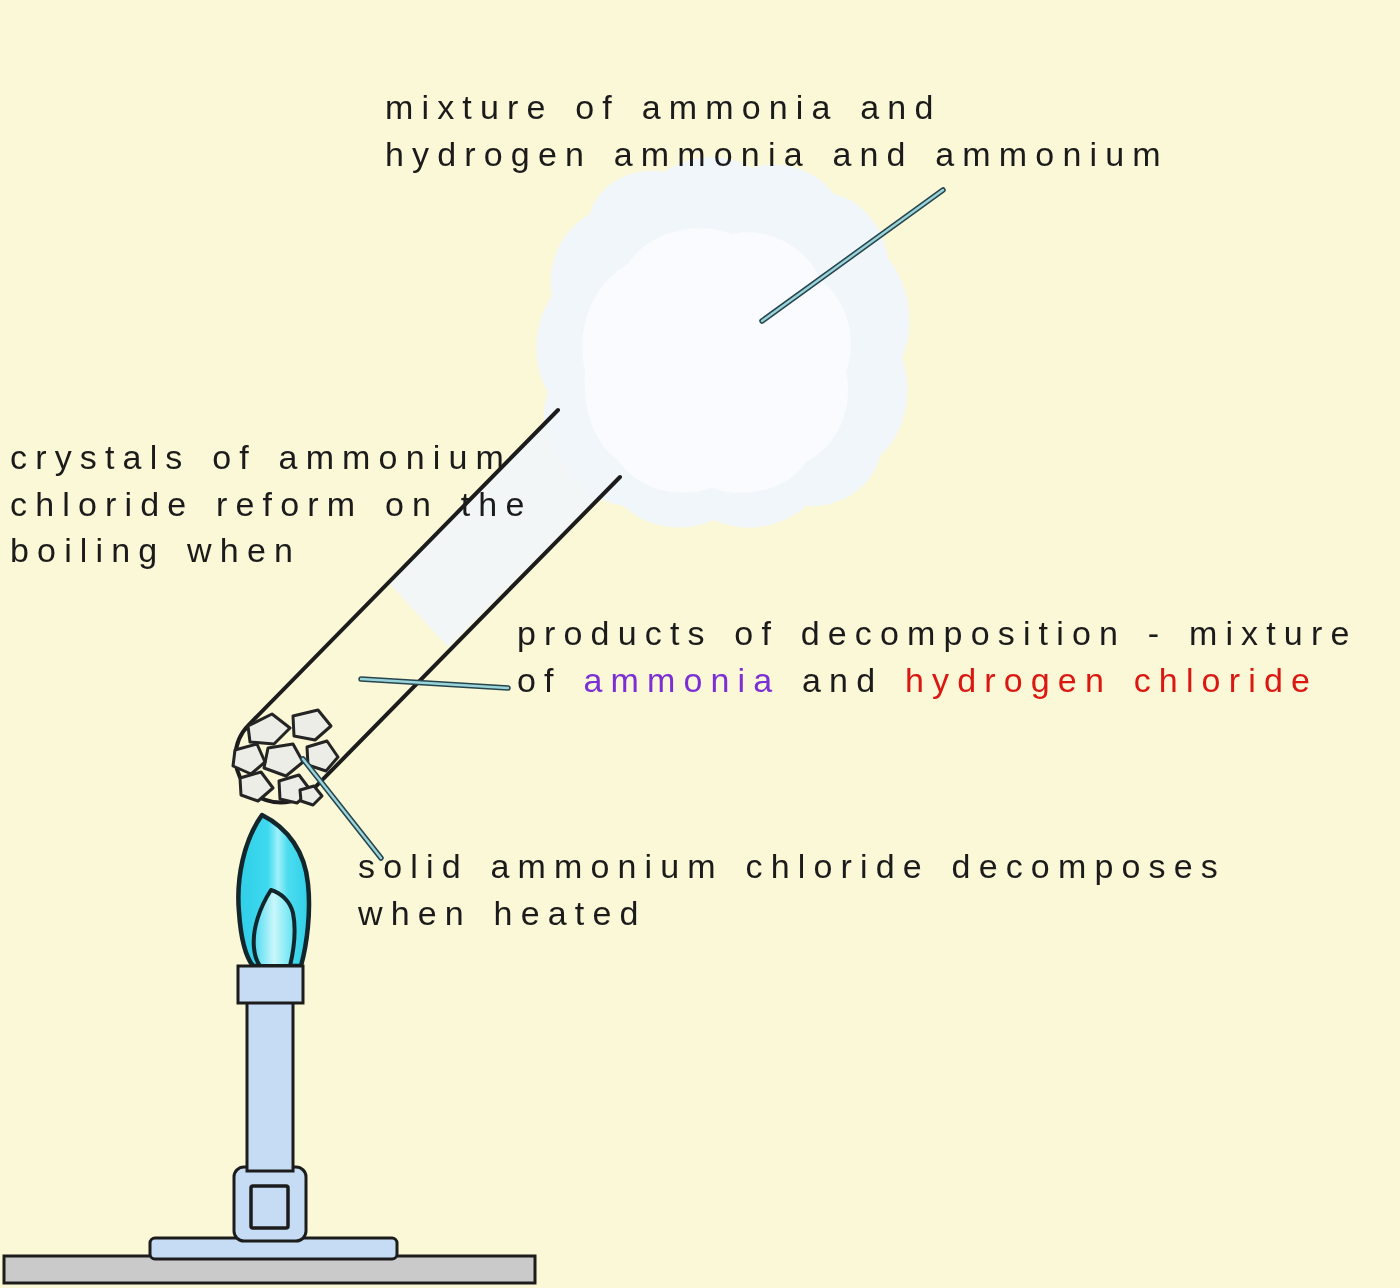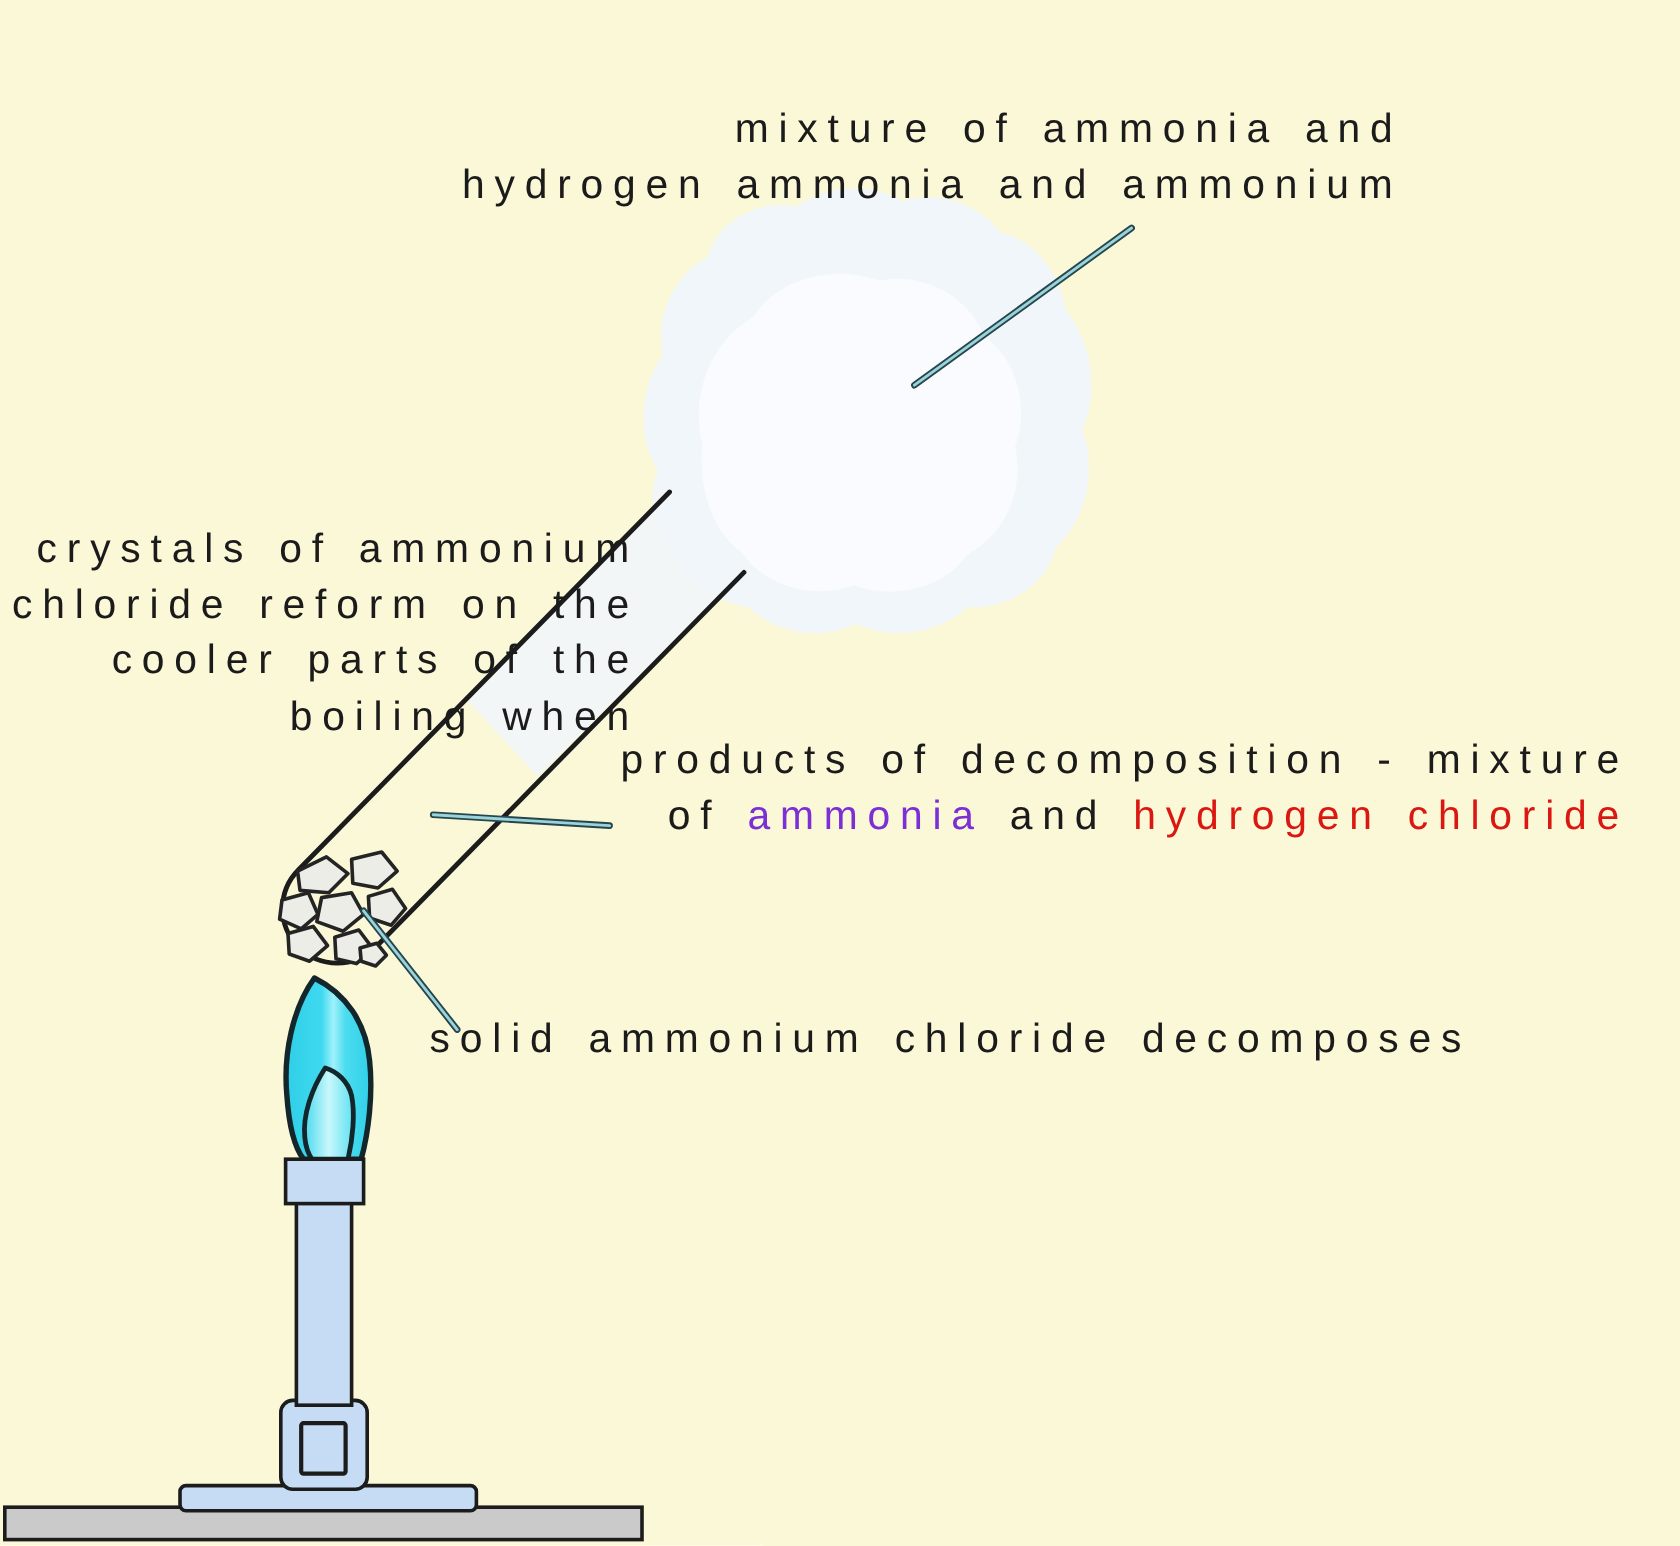--- a/index.html
+++ b/index.html
@@ -23,21 +23,21 @@
   .stage{
     position:relative;width:1400px;height:1288px;
     background:var(--background);
     font-family:"Liberation Sans","DejaVu Sans",sans-serif;
   }
   .art{position:absolute;left:0;top:0;width:1400px;height:1288px;display:block;}
   .label{
     position:absolute;
     font-size:34px;line-height:46.5px;
     letter-spacing:0.24em;word-spacing:0.12em;
-    color:var(--text);white-space:nowrap;text-align:right;
+    color:var(--text);white-space:nowrap;
   }
   .label-mixture{left:385px;top:84px;}
   .label-crystals{left:10px;top:434px;}
   .label-products{left:498px;top:610px;margin-left:19px;}
   .label-solid{left:358px;top:843px;}
   .ammonia-word{color:var(--ammonia);}
   .hcl-word{color:var(--hydrogen-chloride);}
 </style>
 </head>
 <body>
@@ -142,31 +142,31 @@
   </svg>
 
   <div class="label label-mixture">
     <div>mixture of ammonia and</div>
     <div>hydrogen ammonia and ammonium</div>
   </div>
 
   <div class="label label-crystals">
     <div>crystals of ammonium</div>
     <div>chloride reform on the</div>
-    <div>cooler parts of the</div>
     <div>boiling when</div>
   </div>
 
   <div class="label label-products">
     <div>products of decomposition - mixture</div>
     <div>
       <span>of</span>
       <span class="ammonia-word">ammonia</span>
       <span>and</span>
       <span class="hcl-word">hydrogen chloride</span>
     </div>
   </div>
 
   <div class="label label-solid">
     <div>solid ammonium chloride decomposes</div>
+    <div>when heated</div>
   </div>
 
 </div>
 
 </body></html>

